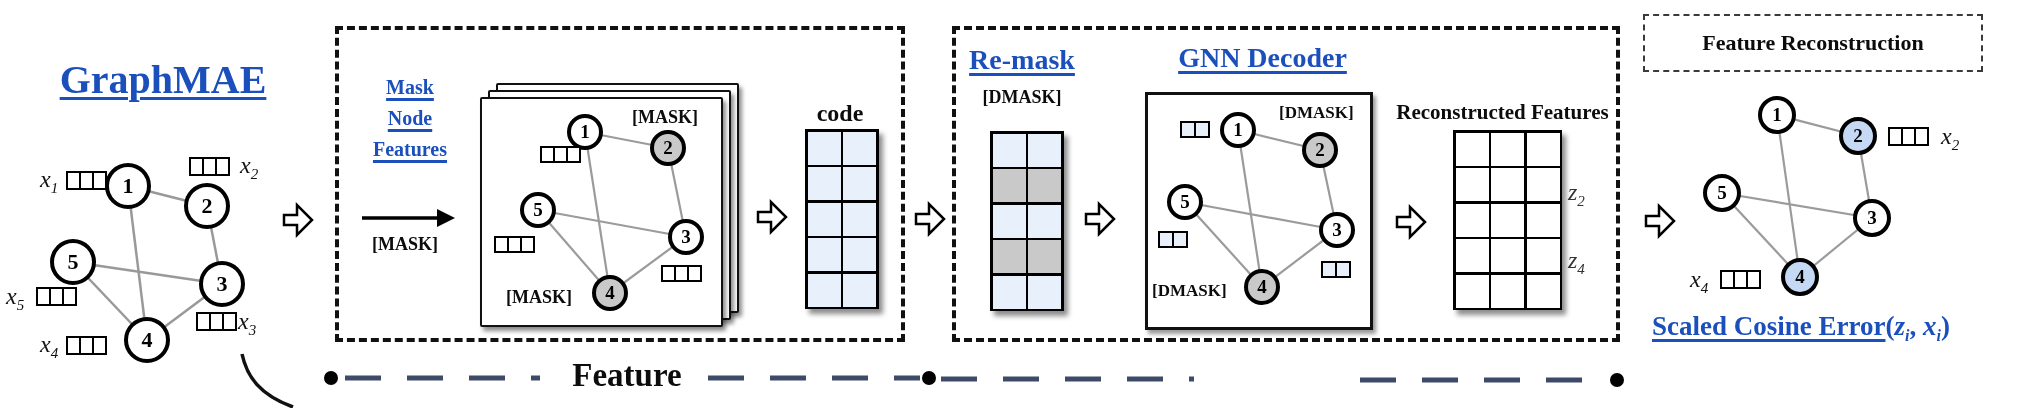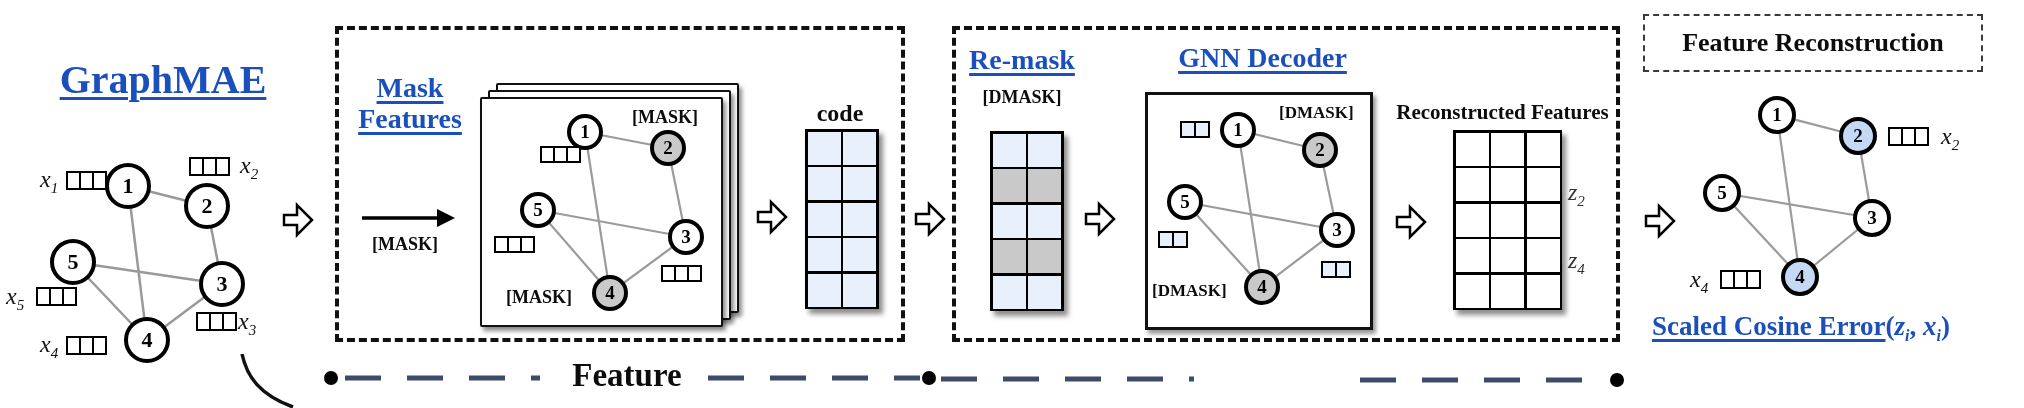--- a/index.html
+++ b/index.html
@@ -129,22 +129,23 @@
   <div class="var" style="left:40px;top:166px"><i>x</i><sub>1</sub></div>
   <div class="var" style="left:240px;top:152px"><i>x</i><sub>2</sub></div>
   <div class="var" style="left:6px;top:283px"><i>x</i><sub>5</sub></div>
   <div class="var" style="left:238px;top:308px"><i>x</i><sub>3</sub></div>
   <div class="var" style="left:40px;top:331px"><i>x</i><sub>4</sub></div>
 
   <svg class="flow-arrow" style="left:282px;top:202px" viewBox="0 0 32 36">
     <path d="M2,13 H15 V3 L30,18 15,33 V23 H2 Z" fill="#fff" stroke="#000" stroke-width="2.5"></path>
   </svg>
 
-  <div class="abs blue-t" style="left:355px;top:72px;width:110px;font-size:28px;line-height:31px">
+  <div class="abs blue-t" style="left:355px;top:72px;width:110px;font-size:20px;line-height:31px">
     <div class="ul">Mask</div>
+    <div class="ul">Node</div>
     <div class="ul">Features</div>
   </div>
   <div class="tag" style="left:360px;top:234px;width:90px;text-align:center;font-size:18px">[MASK]</div>
 
 
   <div class="card" style="left:496px;top:83px"></div>
   <div class="card" style="left:488px;top:90px"></div>
   <div class="card" style="left:480px;top:97px"></div>
 
   <svg class="lay" style="left:480px;top:97px" width="243" height="230" viewBox="0 0 243 230">
@@ -287,21 +288,21 @@
   </div>
 
   <div class="zlab" style="left:1568px;top:179px"><i>z</i><sub>2</sub></div>
   <div class="zlab" style="left:1568px;top:247px"><i>z</i><sub>4</sub></div>
 
   <svg class="flow-arrow" style="left:1644px;top:203px" viewBox="0 0 32 36">
     <path d="M2,13 H15 V3 L30,18 15,33 V23 H2 Z" fill="#fff" stroke="#000" stroke-width="2.5"></path>
   </svg>
 
   <div class="frbox" style="left:1643px;top:14px;width:340px;height:58px">
-    <span class="black-t" style="font-size:26px">Feature Reconstruction</span>
+    <span class="black-t" style="font-size:22px">Feature Reconstruction</span>
   </div>
 
   <svg class="lay" style="left:1700px;top:93px" width="215" height="205" viewBox="0 0 215 205">
     <g stroke="#9b9b9b" stroke-width="2.2">
       <line x1="77" y1="22" x2="158" y2="43"></line>
       <line x1="158" y1="43" x2="172" y2="125"></line>
       <line x1="77" y1="22" x2="100" y2="184"></line>
       <line x1="22" y1="100" x2="172" y2="125"></line>
       <line x1="22" y1="100" x2="100" y2="184"></line>
       <line x1="100" y1="184" x2="172" y2="125"></line>

